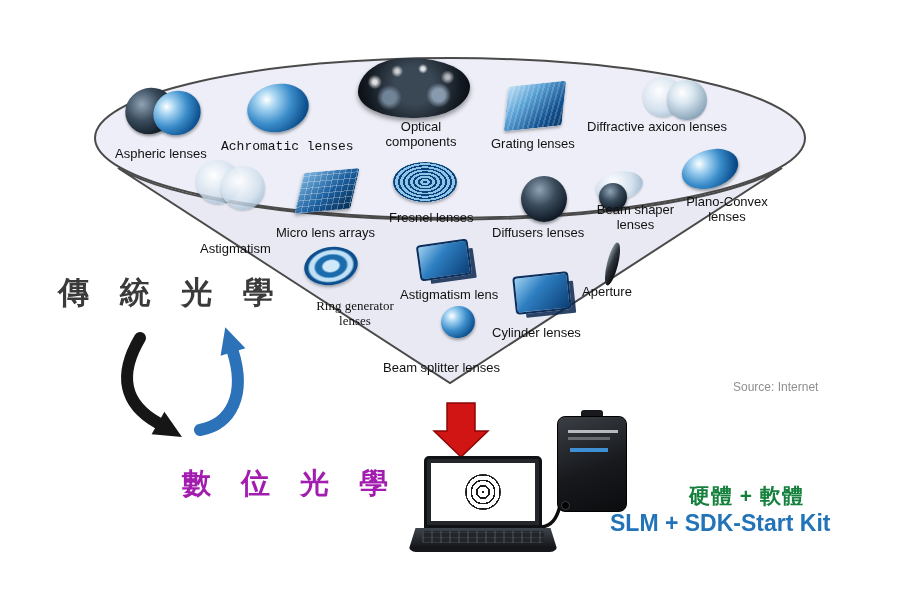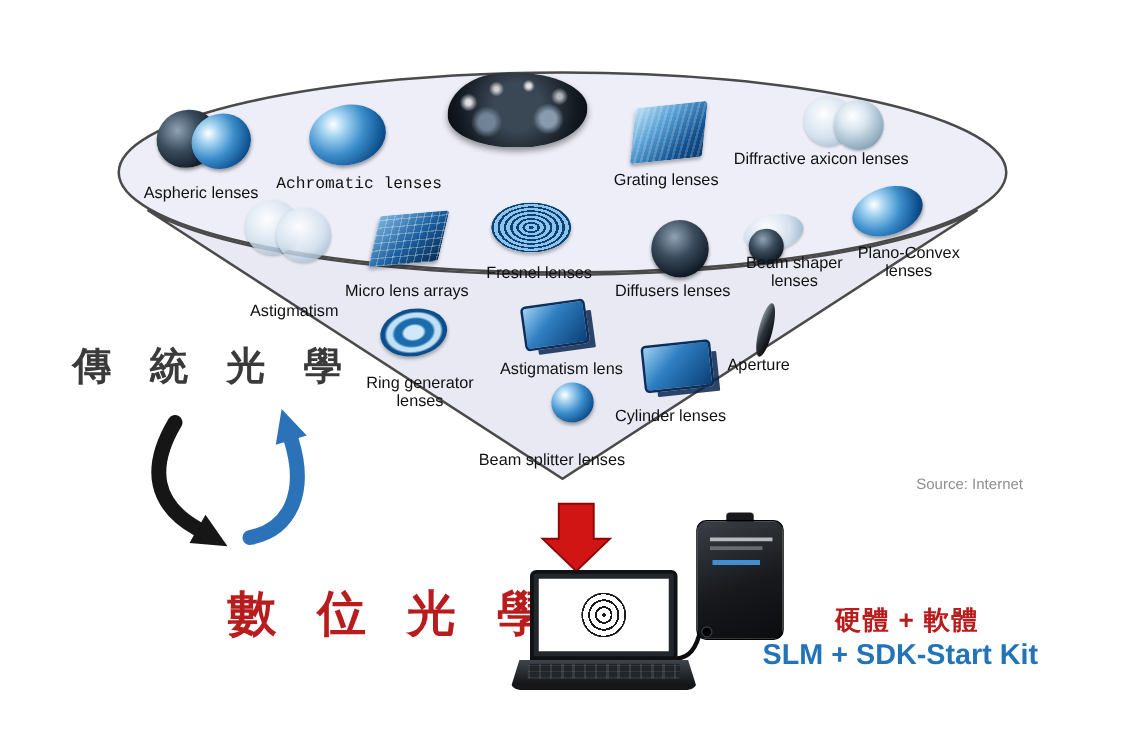--- a/index.html
+++ b/index.html
@@ -55,22 +55,22 @@
       radial-gradient(circle at 35% 22%, rgba(255,255,255,.75) 0 2%, transparent 7%),
       radial-gradient(circle at 58% 18%, rgba(255,255,255,.85) 0 2%, transparent 6%),
       radial-gradient(circle at 80% 32%, rgba(255,255,255,.65) 0 2%, transparent 7%),
       radial-gradient(circle at 72% 62%, rgba(145,165,185,.9) 0 7%, transparent 14%),
       radial-gradient(circle at 28% 66%, rgba(120,140,160,.9) 0 7%, transparent 14%),
       radial-gradient(circle at 50% 45%, #3a4754 0 30%, #141b23 70%, #05070a 100%);
     box-shadow: 0 3px 5px rgba(0,0,0,.4); }
 
   
   .cn-dark { position:absolute; font-size:31px; letter-spacing:11px; color:#3a3a3a; font-weight:600; }
-  .cn-blue { position:absolute; font-size:39px; letter-spacing:11px; color:#b91c1c; font-weight:600; }
-  .blue-bold-sm { position:absolute; font-size:21px; color:#b91c1c; font-weight:bold; letter-spacing:1px; }
+  .cn-blue { position:absolute; font-size:29px; letter-spacing:11px; color:#a21caf; font-weight:600; }
+  .blue-bold-sm { position:absolute; font-size:21px; color:#15803d; font-weight:bold; letter-spacing:1px;margin-left:21px; }
   .blue-bold-lg { position:absolute; font-size:23px; color:#2273b8; font-weight:bold; }
   .src { position:absolute; font-size:12px; color:#8f8f8f; }
 
   
   .laptop-screen { position:absolute; left:16px; top:0; width:118px; height:72px;
     background:#23262b; border:3px solid #101114; border-radius:5px 5px 0 0; }
   .laptop-display { position:absolute; left:4px; top:4px; right:4px; bottom:4px; background:#ffffff; }
   .target-rings { position:absolute; left:50%; top:50%; width:36px; height:36px; transform:translate(-50%,-50%);
     border-radius:50%; background: repeating-radial-gradient(circle, #1a1a1a 0 1.5px, #ffffff 1.5px 5.5px); }
   .laptop-base { position:absolute; left:0; top:72px; width:150px; height:24px;
@@ -141,29 +141,30 @@
   </div>
   <div class="lens-blue" style="left:681px;top:150px;width:58px;height:38px;transform:rotate(-18deg);"></div>
   <div class="ring-gen" style="left:304px;top:247px;width:54px;height:38px;transform:rotate(-10deg);"></div>
   <div class="monitor" style="left:418px;top:242px;width:52px;height:36px;transform:rotate(-8deg);"></div>
   <div class="sliver" style="left:607px;top:242px;width:11px;height:44px;transform:rotate(14deg);"></div>
   <div class="monitor" style="left:514px;top:274px;width:56px;height:38px;transform:rotate(-6deg);"></div>
   <div class="lens-blue" style="left:441px;top:306px;width:34px;height:32px;transform:rotate(-10deg);"></div>
 
   <span class="lbl" style="left:115px;top:147px;">Aspheric lenses</span>
   <span class="lbl" style="left:221px;top:140px;font-family:Liberation Mono, monospace;">Achromatic lenses</span>
+  <span class="lbl wrap" style="left:371px;top:120px;width:100px;">Optical components</span>
   <span class="lbl" style="left:491px;top:137px;">Grating lenses</span>
   <span class="lbl" style="left:587px;top:120px;">Diffractive axicon lenses</span>
   <span class="lbl" style="left:200px;top:206px;margin-top:36px;">Astigmatism</span>
   <span class="lbl" style="left:276px;top:226px;">Micro lens arrays</span>
   <span class="lbl" style="left:389px;top:211px;">Fresnel lenses</span>
   <span class="lbl" style="left:492px;top:226px;">Diffusers lenses</span>
   <span class="lbl wrap" style="left:588px;top:203px;width:95px;">Beam shaper lenses</span>
   <span class="lbl wrap" style="left:677px;top:195px;width:100px;">Plano-Convex lenses</span>
-  <span class="lbl wrap" style="left:281px;top:299px;width:110px;">Ring generator lenses</span>
+  <span class="lbl wrap" style="left:300px;top:299px;width:110px;font-family:Liberation Serif, serif;">Ring generator lenses</span>
   <span class="lbl" style="left:400px;top:288px;">Astigmatism lens</span>
   <span class="lbl" style="left:582px;top:285px;">Aperture</span>
   <span class="lbl" style="left:492px;top:326px;">Cylinder lenses</span>
   <span class="lbl" style="left:383px;top:361px;">Beam splitter lenses</span>
 
   <span class="cn-dark" style="left:58px;top:272px;">傳 統 光 學</span>
   <span class="cn-blue" style="left:182px;top:464px;">數 位 光 學</span>
 
   <span class="src" style="left:733px;top:380px;">Source: Internet</span>
   <span class="blue-bold-sm" style="left:668px;top:482px;">硬體 + 軟體</span>

